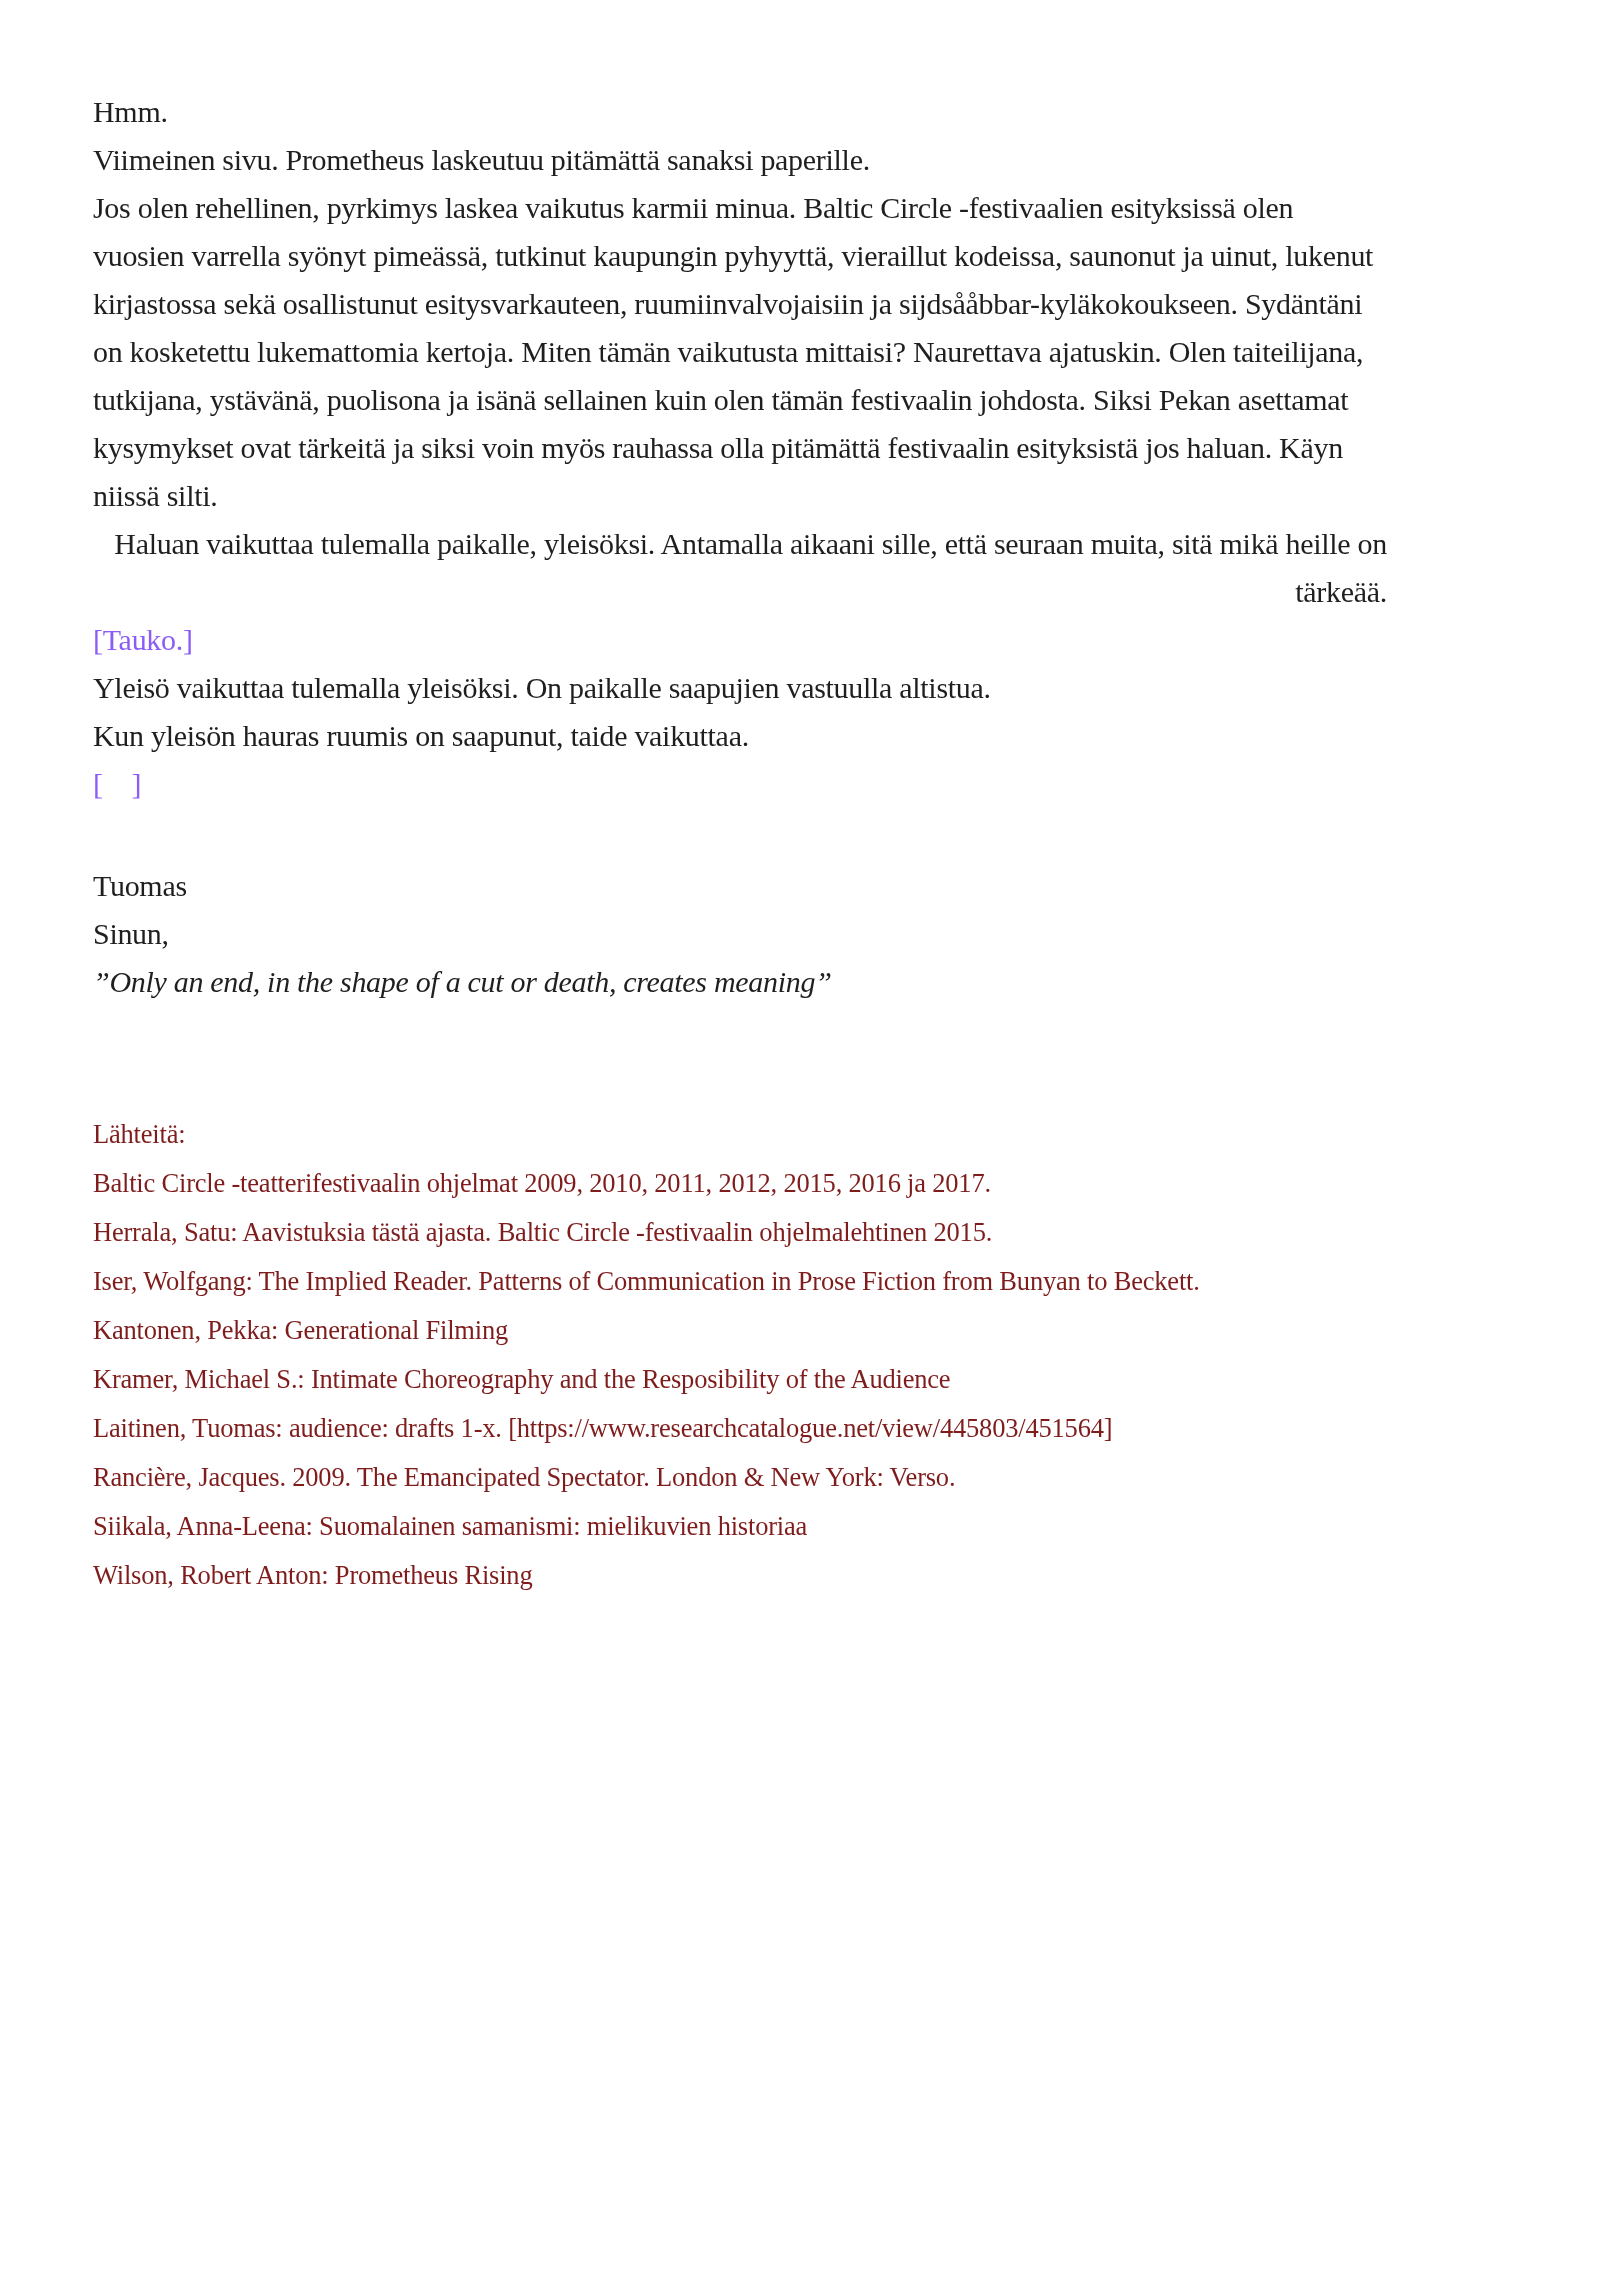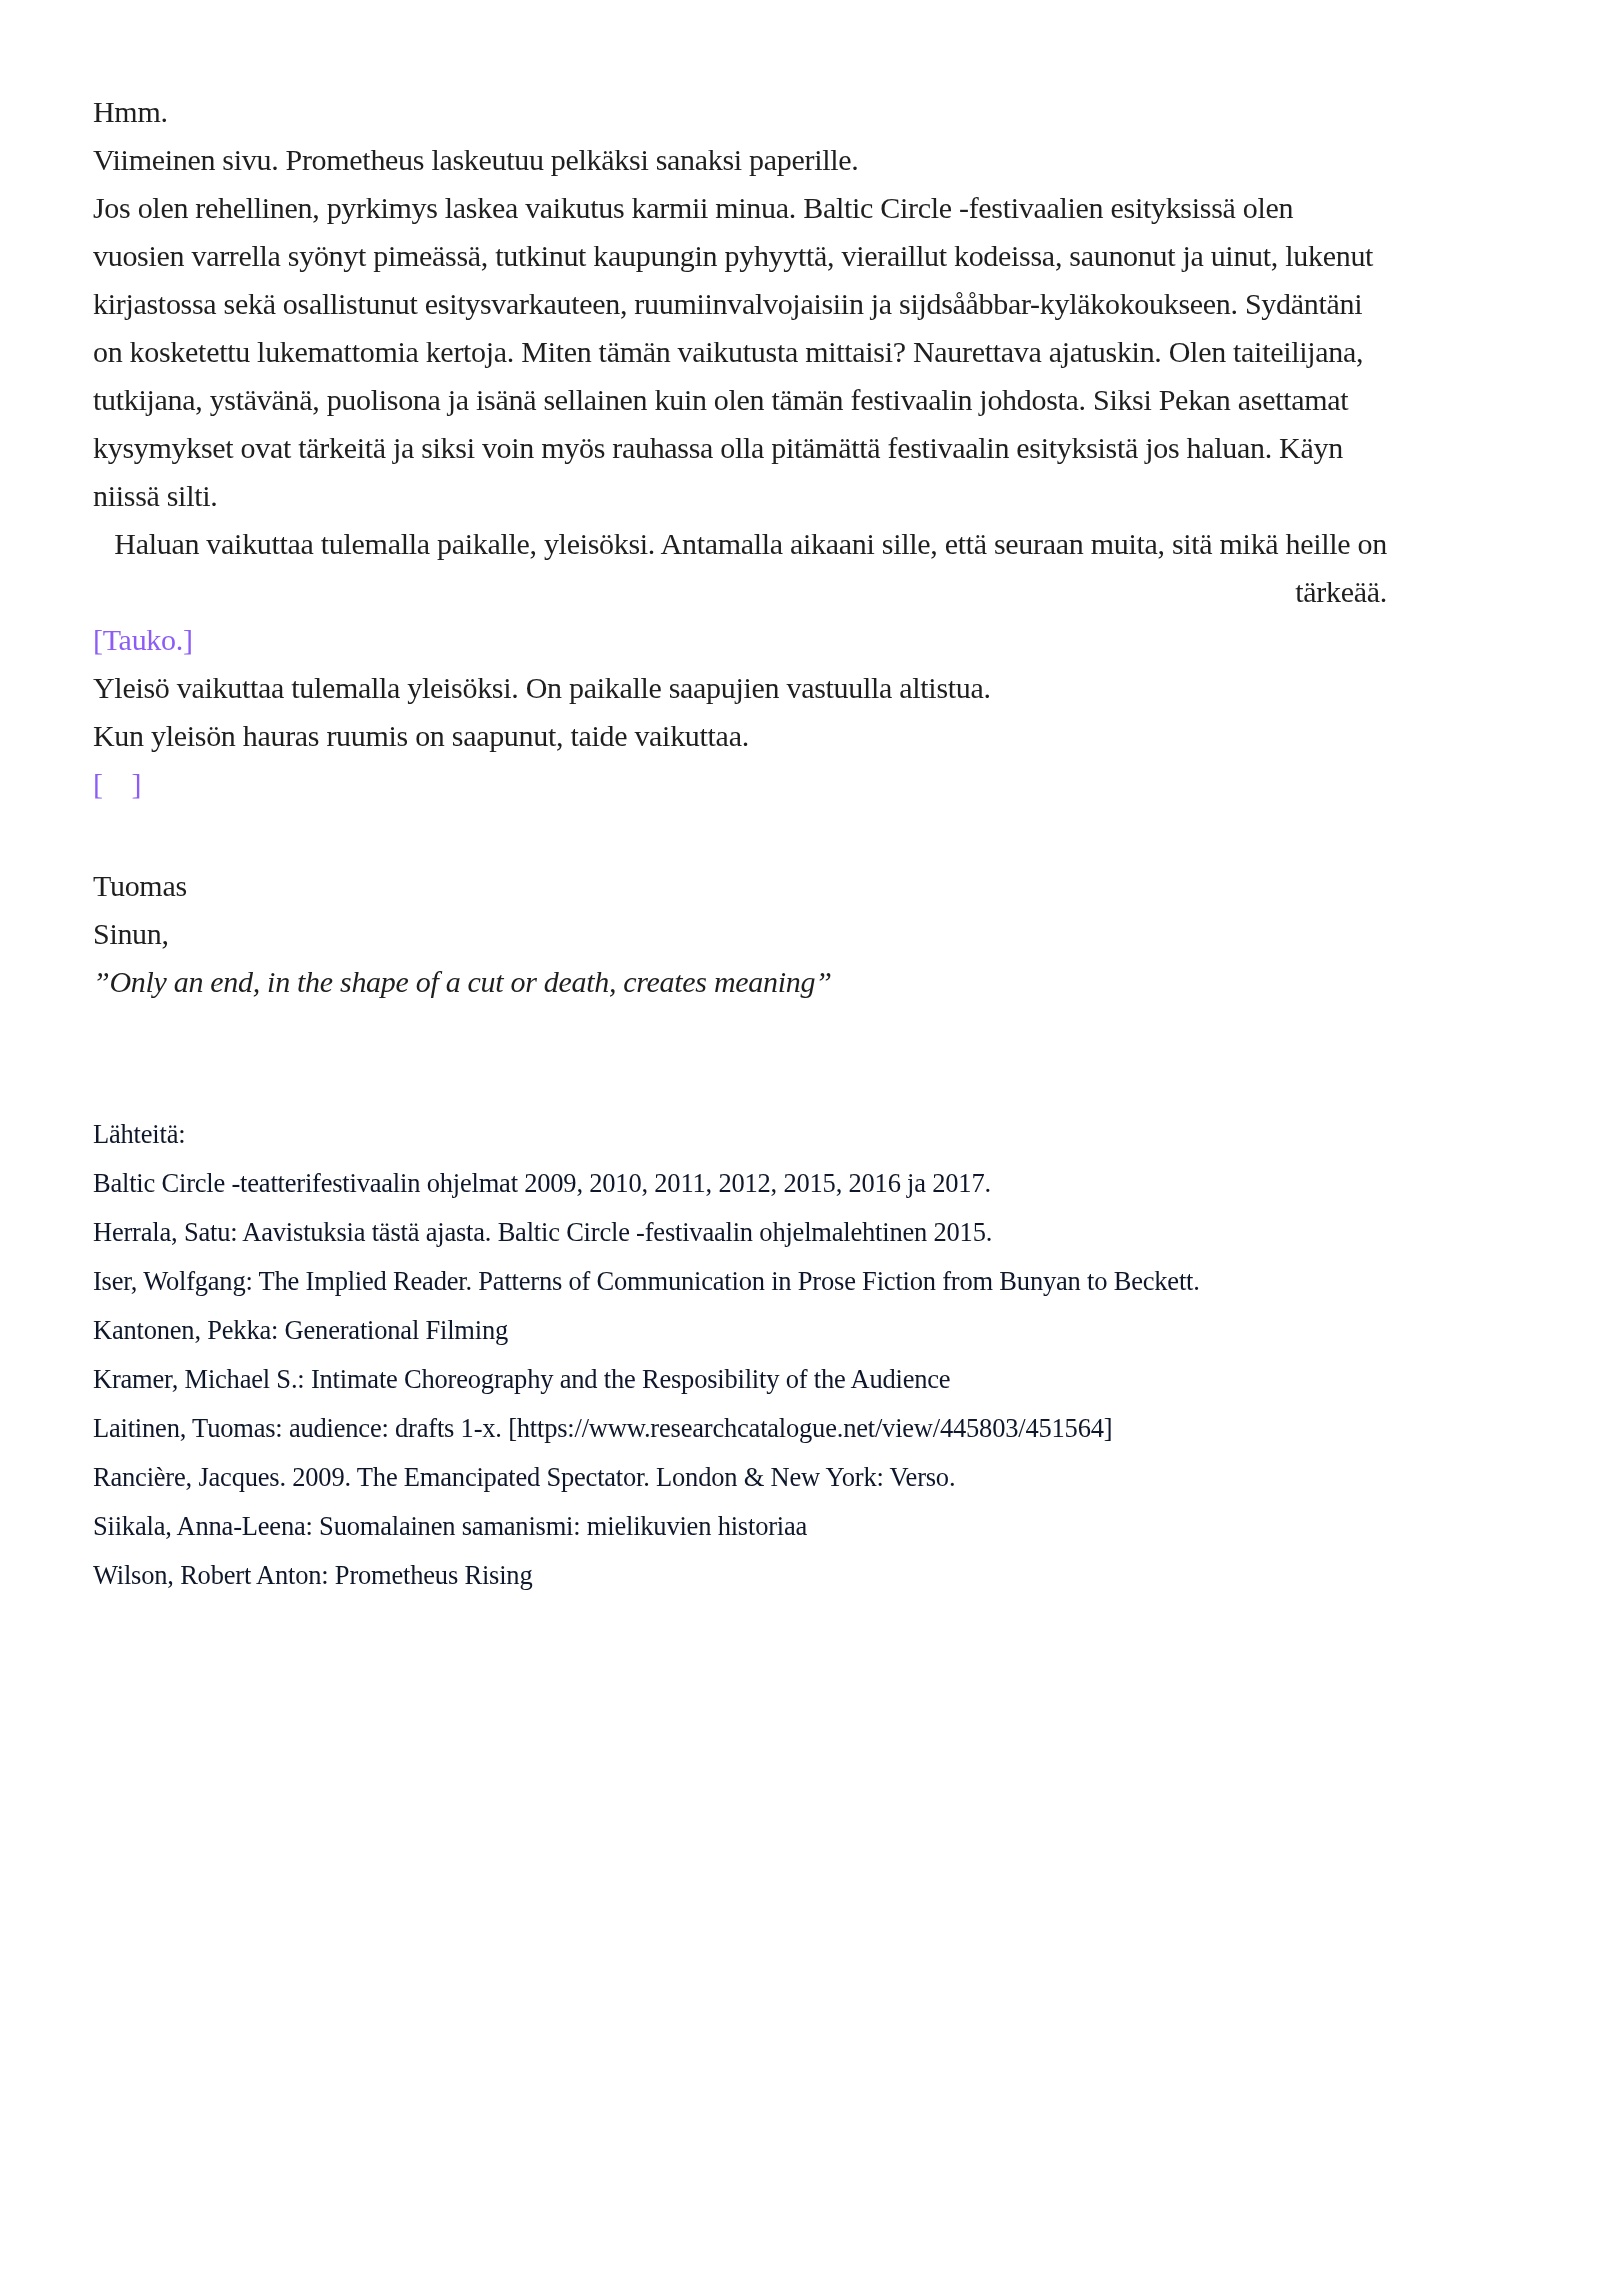--- a/index.html
+++ b/index.html
@@ -26,32 +26,32 @@
   .p-bracket     { margin-top: 50px; }
   .red           { color: #8b5cf6; }
   .signature     { margin-top: 54px; }
   .signature p   { margin: 0; }
   .sig-quote     { font-style: italic; }
   .references {
     margin-top: 104px;
     font-size: 26.5px;
     line-height: 49px;
     letter-spacing: -0.2px;
-    color: #0f172a;
+    color: #7f1d1d;
   }
   .references p { margin: 0; }
 </style>
 </head>
 <body>
 
 <div class="page">
 
   <p>Hmm.</p>
 
-  <p class="gap-line">Viimeinen sivu. Prometheus laskeutuu pelkäksi sanaksi paperille.</p>
+  <p class="gap-line">Viimeinen sivu. Prometheus laskeutuu pitämättä sanaksi paperille.</p>
 
   <p class="gap-line">Jos olen rehellinen, pyrkimys laskea vaikutus karmii minua. Baltic Circle -festivaalien esityksissä olen vuosien varrella syönyt pimeässä, tutkinut kaupungin pyhyyttä, vieraillut kodeissa, saunonut ja uinut, lukenut kirjastossa sekä osallistunut esitysvarkauteen, ruumiinvalvojaisiin ja sijdsååbbar-kyläkokoukseen. Sydäntäni on kosketettu lukemattomia kertoja. Miten tämän vaikutusta mittaisi? Naurettava ajatuskin. Olen taiteilijana, tutkijana, ystävänä, puolisona ja isänä sellainen kuin olen tämän festivaalin johdosta. Siksi Pekan asettamat kysymykset ovat tärkeitä ja siksi voin myös rauhassa olla pitämättä festivaalin esityksistä jos haluan. Käyn niissä silti.</p>
 
   <p class="p-haluan">Haluan vaikuttaa tulemalla paikalle, yleisöksi. Antamalla aikaani sille, että seuraan muita, sitä mikä heille on tärkeää.</p>
 
   <p class="p-tauko red">[Tauko.]</p>
 
 
   <p class="p-yleiso">Yleisö vaikuttaa tulemalla yleisöksi. On paikalle saapujien vastuulla altistua.</p>
 

